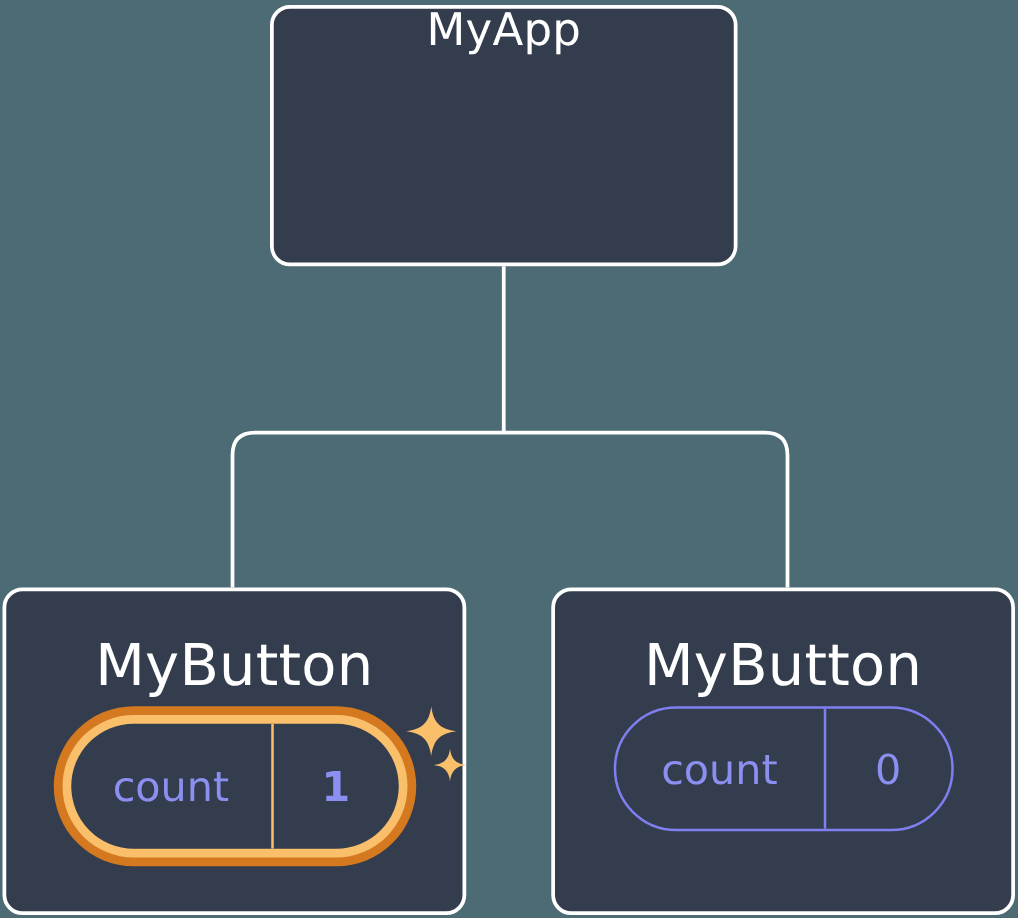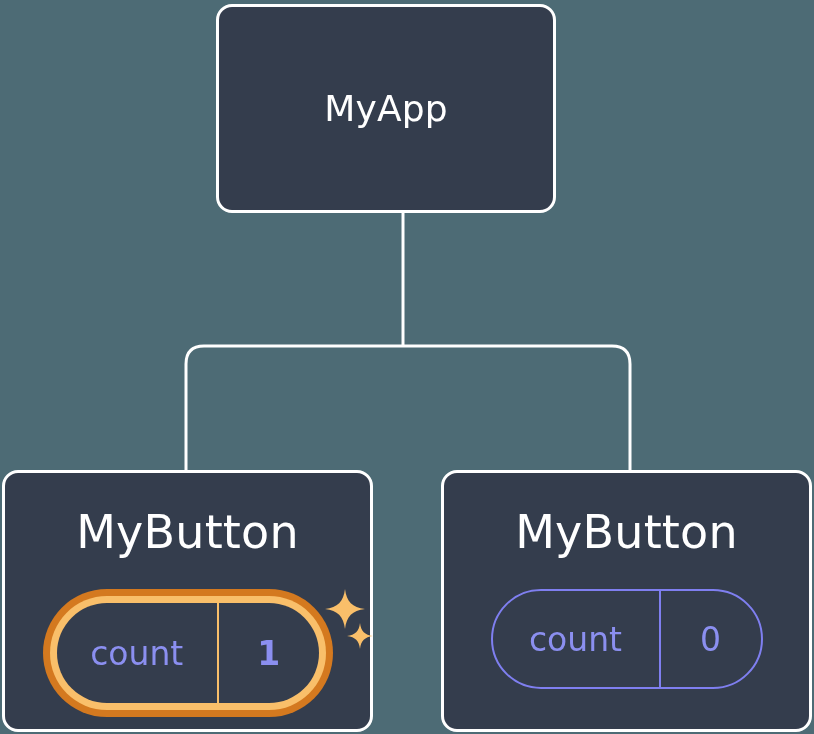--- a/index.html
+++ b/index.html
@@ -36,23 +36,23 @@
     background: #343d4d;
     border: 3px solid #ffffff;
     border-radius: 16px;
     display: flex;
     flex-direction: column;
     align-items: center;
   }
   .node-root {
     left: 216px;
     top: 4px;
-    width: 340px;
+    width: 374px;
     height: 209px;
-    justify-content: center;
+    justify-content: flex-start;
   }
   .node-child-left {
     left: 2px;
     top: 470px;
     width: 371px;
     height: 262px;
     padding-top: 36px;
   }
   .node-child-right {
     left: 441px;
@@ -69,21 +69,21 @@
     line-height: 1;
     white-space: nowrap;
   }
   .node-root .node-title {
     font-size: 36px;
   }
 
   
   .pill-wrap {
     position: relative;
-    margin-top: 34px;
+    margin-top: 10px;
   }
   .pill {
     position: relative;
     box-sizing: border-box;
     display: flex;
     align-items: stretch;
     height: 100px;
     border-radius: 50px;
     background: #343d4d;
   }

